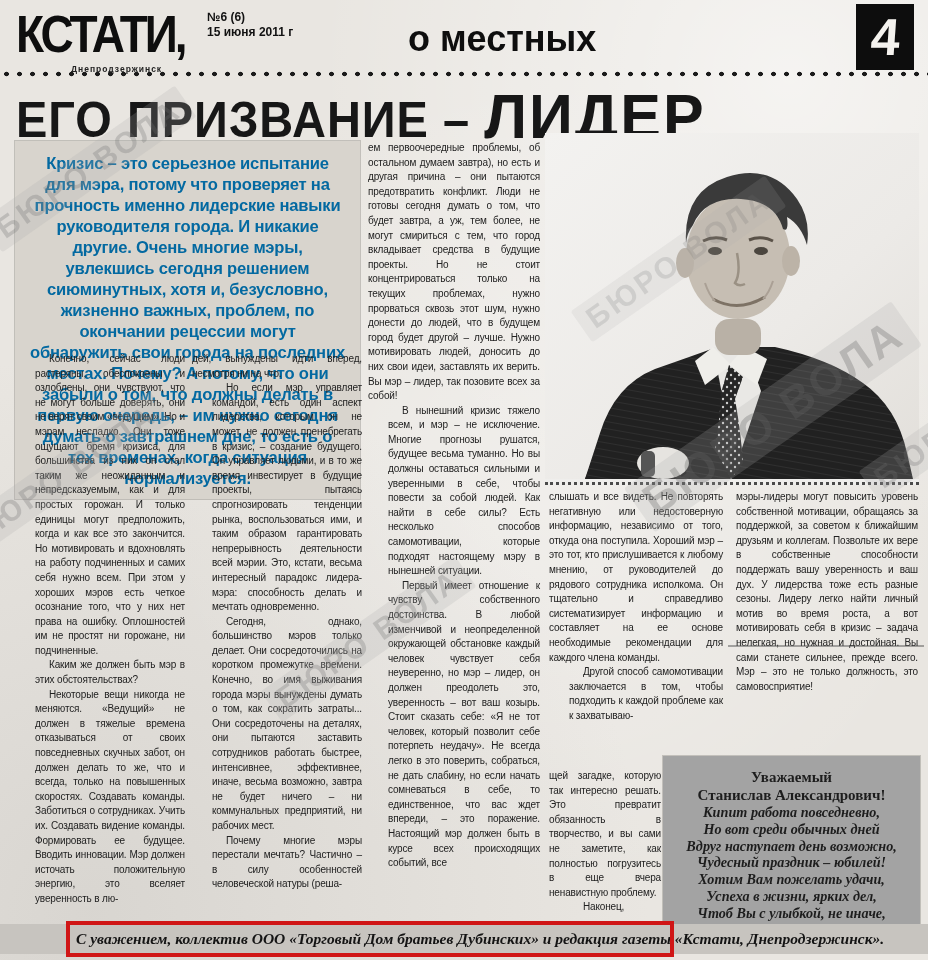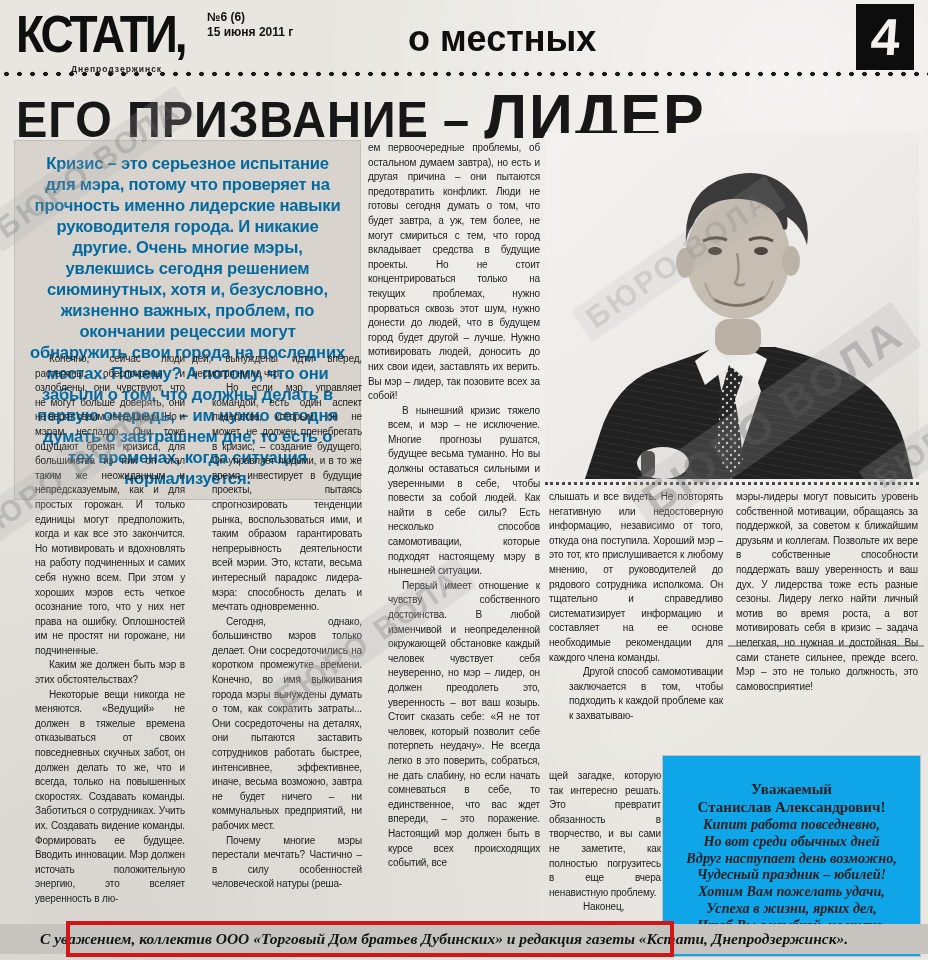--- a/index.html
+++ b/index.html
@@ -40,30 +40,30 @@
 
   
   .col{text-align:justify;}
   .col p{margin:0;font-size:10px;line-height:14.6px;letter-spacing:-.15px;color:#222;}
   .col p.ind{text-indent:14px;margin-left:20px;}
 
   
   .photo{border-bottom:3px dotted #4a4a4a;background:#efeeec;overflow:hidden;}
 
   
-  .greeting{background:#0ea5e9;text-align:center;padding:24px 6px 6px 6px;
+  .greeting{background:#a3a3a3;text-align:center;padding:12px 6px 6px 6px;
       box-shadow:0 0 0 1px rgba(120,118,112,.35);
       font-family:"Liberation Serif",serif;color:#1d1d1d;}
   .greeting .gt{font-size:15px;font-weight:bold;line-height:18px;}
   .greeting .gl{font-size:14.2px;font-weight:bold;font-style:italic;line-height:16.8px;}
 
   
   .footer-bar{background:#c7c4bf;display:flex;align-items:center;}
   .footer-bar .ft{font-family:"Liberation Serif",serif;font-style:italic;font-weight:bold;
-      font-size:15.5px;color:#141414;white-space:nowrap;padding-left:40px;}
+      font-size:15.5px;color:#141414;white-space:nowrap;padding-left:76px;}
   .red-annotation{border:4px solid #d01616;pointer-events:none;}
 
   
   .stamp{transform:rotate(-35deg);font-weight:900;color:rgba(110,110,110,.28);
       background:rgba(175,175,175,.22);padding:2px 10px;font-size:30px;
       letter-spacing:3px;white-space:nowrap;border-radius:3px;}
   .stamp.big{font-size:44px;color:rgba(100,100,100,.30);}
 
   .crease{background:rgba(70,70,70,.45);}
 </style>

